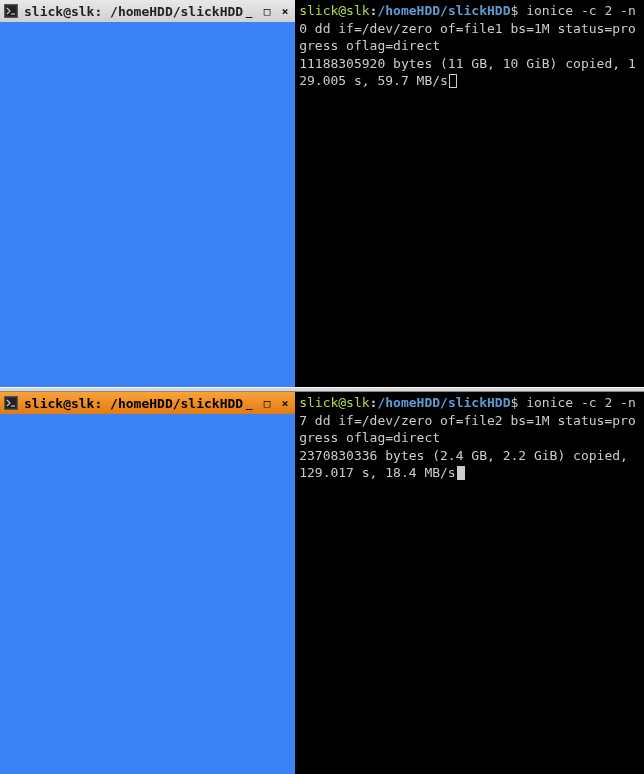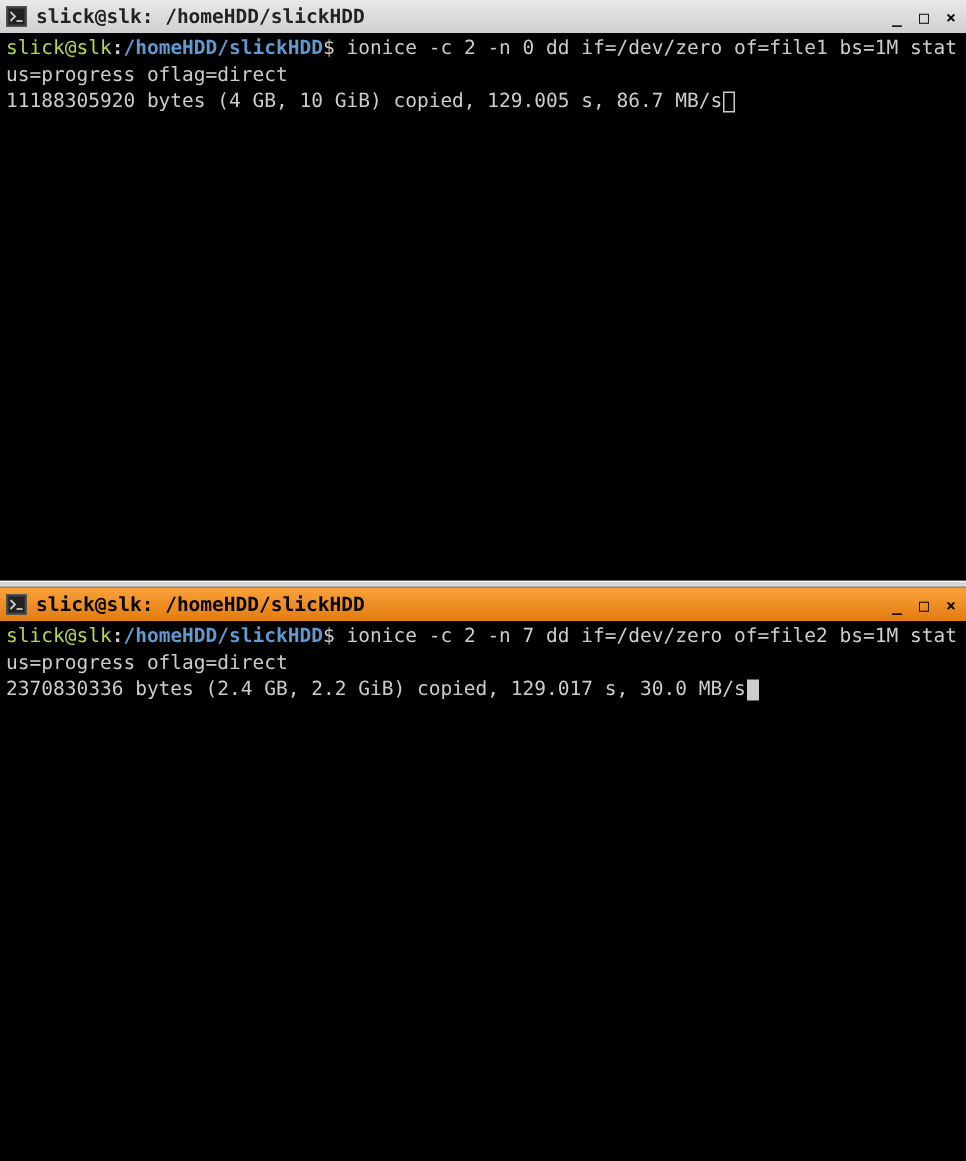--- a/index.html
+++ b/index.html
@@ -6,21 +6,21 @@
   body {
     width: 644px;
     height: 774px;
     background: #000;
     font-family: "DejaVu Sans Mono", "Liberation Mono", monospace;
     font-size: 13px;
     overflow: hidden;
   }
   .window {
     display: flex;
-    flex-direction: column;
+    flex-direction: row;
     background: #3b82f6;
   }
   .window-1 { height: 387px; }
   .window-2 { height: 387px; }
   .titlebar {
     display: flex;
     align-items: center;
     height: 22px;
     padding: 0 4px;
     color: #000;
@@ -112,21 +112,21 @@
         </svg>
     </span>
     <span class="title-text">slick@slk: /homeHDD/slickHDD</span>
     <div class="win-controls">
       <span class="win-btn">_</span>
       <span class="win-btn">□</span>
       <span class="win-btn">×</span>
     </div>
   </div>
   <div class="term-area"><span class="prompt-user">slick@slk</span><span class="prompt-colon">:</span><span class="prompt-path">/homeHDD/slickHDD</span><span class="prompt-dollar">$</span><span class="cmd-text"> ionice -c 2 -n 0 dd if=/dev/zero of=file1 bs=1M status=progress oflag=direct</span>
-<span class="output-text">11188305920 bytes (4 GB, 10 GiB) copied, 129.005 s, 86.7 MB/s</span><span class="cursor-outline"></span></div>
+<span class="output-text">11188305920 bytes (11 GB, 10 GiB) copied, 129.005 s, 59.7 MB/s</span><span class="cursor-outline"></span></div>
 </div>
 
 <div class="separator"></div>
 
 <div class="window window-2">
   <div class="titlebar active">
     <span class="title-icon">
       <svg viewBox="0 0 10 10">
           <rect x="0" y="0" width="10" height="10" fill="#222"></rect>
           <path d="M1 2 L4 5 L1 8" stroke="#ccc" stroke-width="1.2" fill="none"></path>
@@ -134,14 +134,14 @@
         </svg>
     </span>
     <span class="title-text">slick@slk: /homeHDD/slickHDD</span>
     <div class="win-controls">
       <span class="win-btn">_</span>
       <span class="win-btn">□</span>
       <span class="win-btn">×</span>
     </div>
   </div>
   <div class="term-area"><span class="prompt-user">slick@slk</span><span class="prompt-colon">:</span><span class="prompt-path">/homeHDD/slickHDD</span><span class="prompt-dollar">$</span><span class="cmd-text"> ionice -c 2 -n 7 dd if=/dev/zero of=file2 bs=1M status=progress oflag=direct</span>
-<span class="output-text">2370830336 bytes (2.4 GB, 2.2 GiB) copied, 129.017 s, 30.0 MB/s</span><span class="cursor-block"></span></div>
+<span class="output-text">2370830336 bytes (2.4 GB, 2.2 GiB) copied, 129.017 s, 18.4 MB/s</span><span class="cursor-block"></span></div>
 </div>
 
 </body></html>

